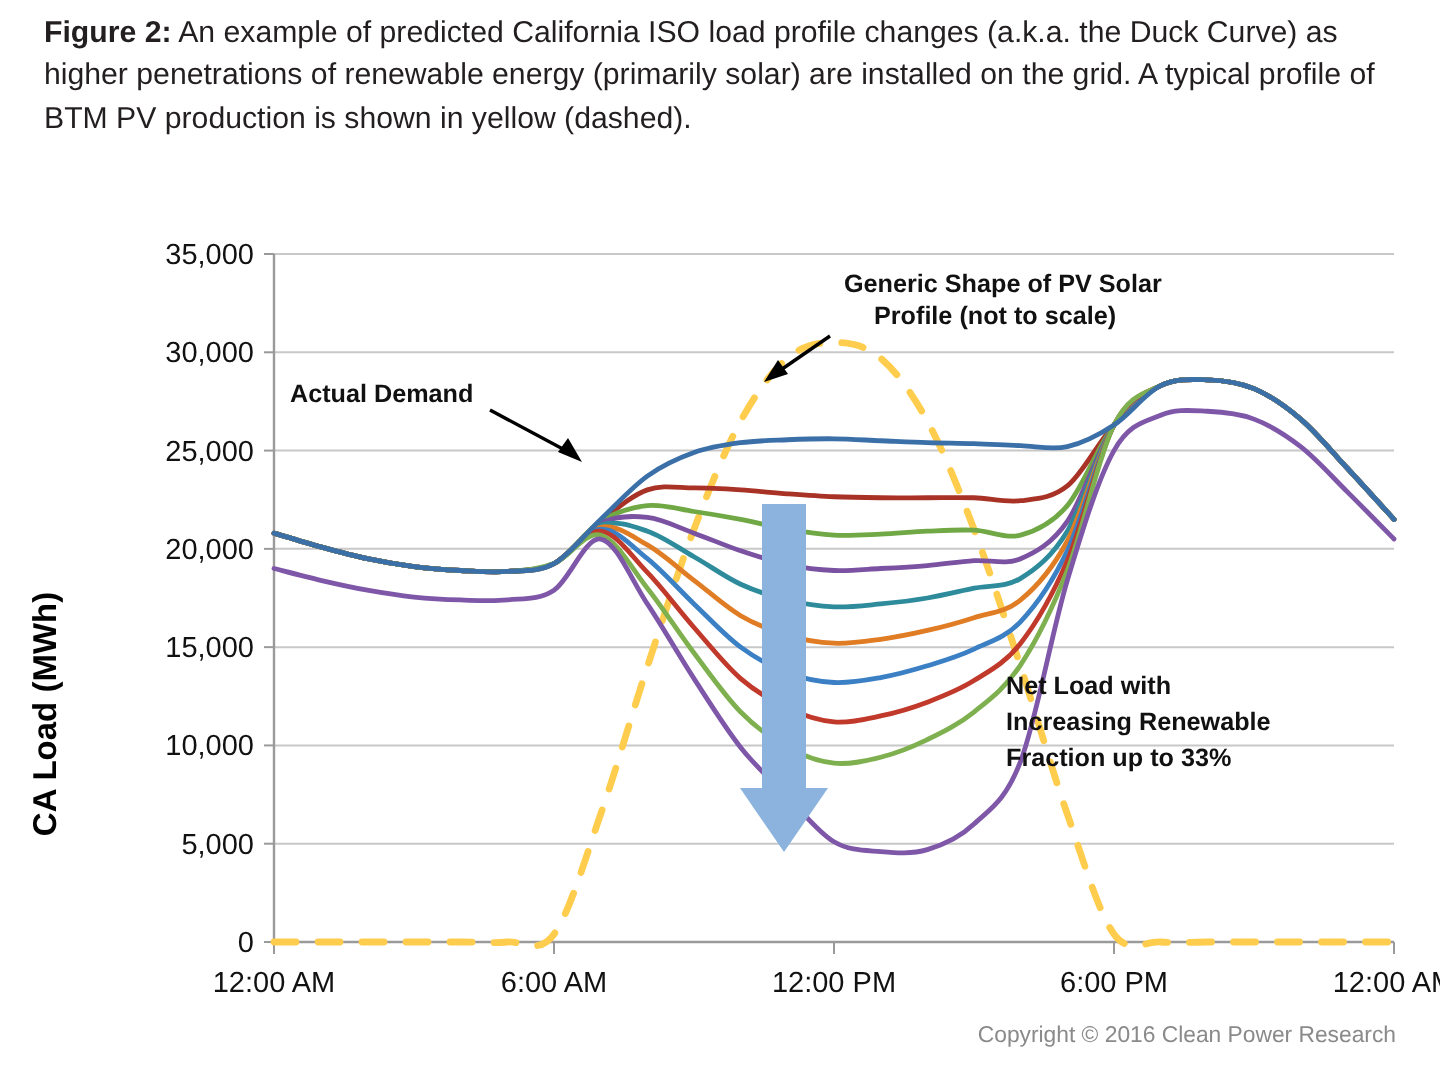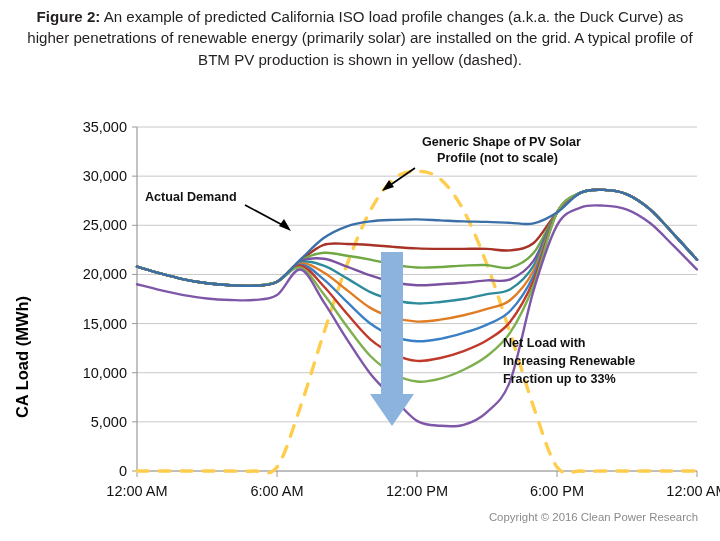--- a/index.html
+++ b/index.html
@@ -17,21 +17,21 @@
   #figure-root {
     position: relative;
     width: 720px;
     height: 541px;
   }
   #caption {
     position: absolute;
     left: 22px;
     top: 6px;
     width: 676px;
-    text-align: center;
+    text-align: left;
     font-size: 15.1px;
     line-height: 1.42;
     color: #231f20;
     font-family: "Liberation Sans", sans-serif;
   }
   #caption .cap-label {
     font-weight: bold;
   }
   #chart-wrap {
     position: absolute;

